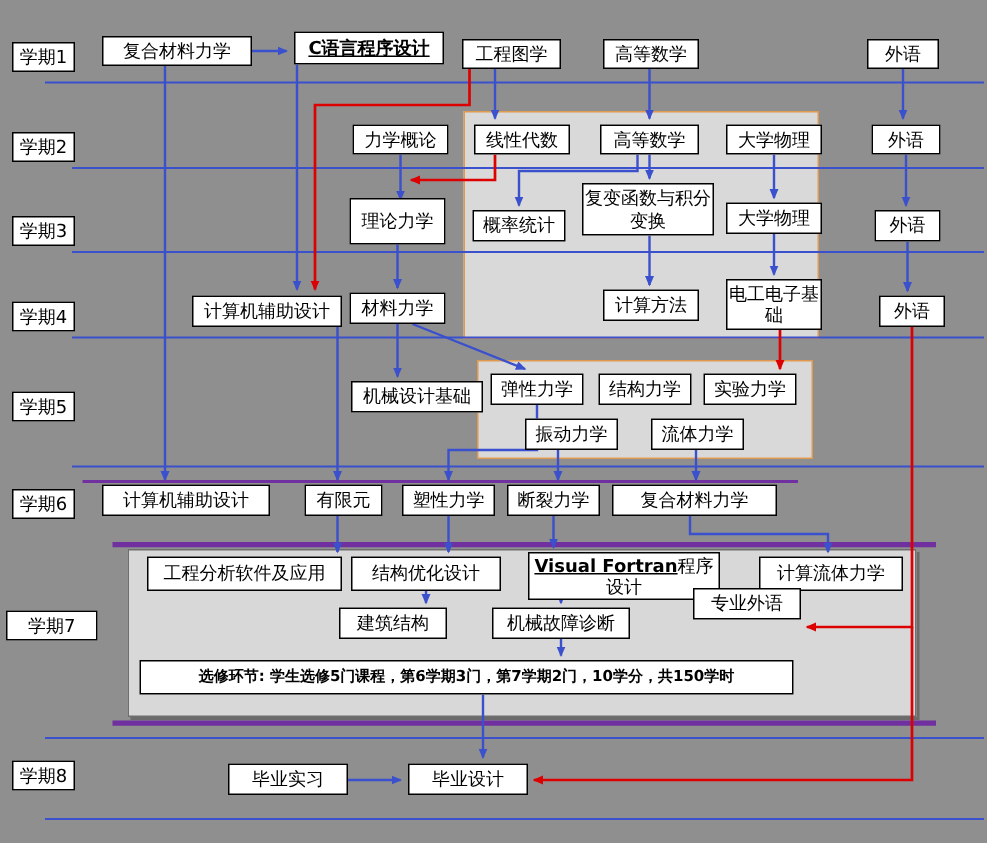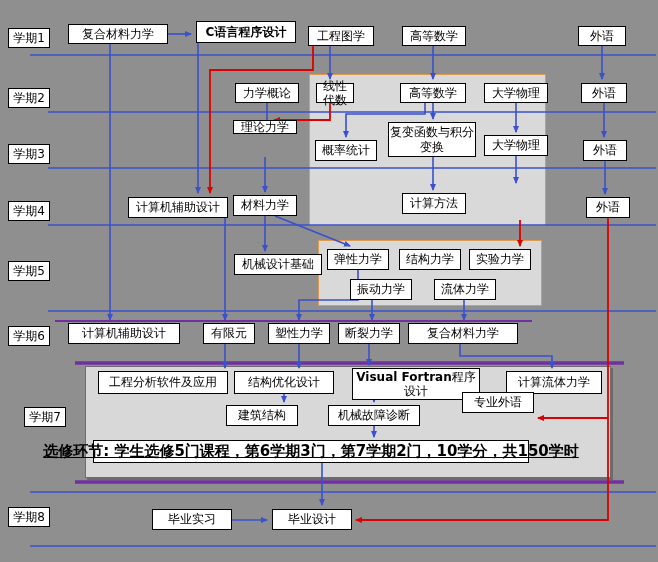--- a/index.html
+++ b/index.html
@@ -13,22 +13,22 @@
   .panel{position:absolute;box-sizing:border-box;background:var(--panel-background);
          border:1px solid var(--panel-border-orange);z-index:0;}
   .panel.big{border:1px solid #6e6e6e;background:#d8d8d8;box-shadow:2px 2px 0 rgba(0,0,0,.25);}
   svg.layer{position:absolute;left:0;top:0;z-index:1;pointer-events:none;}
   .box,.sem{position:absolute;box-sizing:border-box;background:var(--box-background);
         border:1px solid var(--box-border);z-index:2;display:flex;align-items:center;
         justify-content:center;text-align:center;font-size:12px;line-height:1.18;
         padding:0 1px;color:#000;}
   .sem{z-index:3;text-align:right;}
   .txt{display:inline;}
-  .bold{font-weight:bold;}
-  .small{font-size:15px;font-weight:bold;white-space:nowrap;text-decoration:underline;}
+  .bold{font-weight:bold;text-decoration:underline;}
+  .small{font-size:10px;font-weight:bold;white-space:nowrap;}
   .bl{stroke:var(--blue-line);stroke-width:1.4;}
   .pl{stroke:var(--purple-line);stroke-width:2;}
   .plt{stroke:var(--purple-line);stroke-width:3.5;}
   .ba{stroke:var(--blue-line);stroke-width:1.6;fill:none;marker-end:url(#ab);}
   .ra{stroke:var(--red-arrow);stroke-width:1.8;fill:none;marker-end:url(#ar);}
   #ab path{fill:var(--blue-line);} #ar path{fill:var(--red-arrow);}
 </style>
 </head>
 <body>
 
@@ -99,44 +99,45 @@
       <line x1="520" y1="220" x2="520" y2="246" class="ra"></line>
     </g>
   </svg>
 
   <div class="sem" style="left:8px;top:28px;width:42px;height:20px">学期1</div>
   <div class="sem" style="left:8px;top:88px;width:42px;height:20px">学期2</div>
   <div class="sem" style="left:8px;top:144px;width:42px;height:20px">学期3</div>
   <div class="sem" style="left:8px;top:201px;width:42px;height:20px">学期4</div>
   <div class="sem" style="left:8px;top:261px;width:42px;height:20px">学期5</div>
   <div class="sem" style="left:8px;top:326px;width:42px;height:20px">学期6</div>
-  <div class="sem" style="left:24px;top:407px;width:42px;height:20px">学期7</div>
+  <div class="sem" style="left:4px;top:407px;width:61px;height:20px">学期7</div>
   <div class="sem" style="left:8px;top:507px;width:42px;height:20px">学期8</div>
 
   <div class="box" style="left:68px;top:24px;width:100px;height:20px">复合材料力学</div>
   <div class="box bold" style="left:196px;top:21px;width:100px;height:22px">C语言程序设计</div>
   <div class="box" style="left:308px;top:26px;width:66px;height:20px">工程图学</div>
   <div class="box" style="left:402px;top:26px;width:64px;height:20px">高等数学</div>
   <div class="box" style="left:578px;top:26px;width:48px;height:20px">外语</div>
 
   <div class="box" style="left:235px;top:83px;width:64px;height:20px">力学概论</div>
-  <div class="box" style="left:316px;top:83px;width:38px;height:20px">线性代数</div>
+  <div class="box" style="left:316px;top:83px;width:64px;height:20px">线性代数</div>
   <div class="box" style="left:400px;top:83px;width:66px;height:20px">高等数学</div>
   <div class="box" style="left:484px;top:83px;width:64px;height:20px">大学物理</div>
   <div class="box" style="left:581px;top:83px;width:46px;height:20px">外语</div>
 
-  <div class="box" style="left:233px;top:120px;width:64px;height:14px">理论力学</div>
+  <div class="box" style="left:233px;top:132px;width:64px;height:31px">理论力学</div>
   <div class="box" style="left:315px;top:140px;width:62px;height:21px">概率统计</div>
   <div class="box" style="left:388px;top:122px;width:88px;height:35px">复变函数与积分变换</div>
   <div class="box" style="left:484px;top:135px;width:64px;height:21px">大学物理</div>
   <div class="box" style="left:583px;top:140px;width:44px;height:21px">外语</div>
 
   <div class="box" style="left:128px;top:197px;width:100px;height:21px">计算机辅助设计</div>
   <div class="box" style="left:233px;top:195px;width:64px;height:21px">材料力学</div>
   <div class="box" style="left:402px;top:193px;width:64px;height:21px">计算方法</div>
+  <div class="box" style="left:484px;top:186px;width:64px;height:34px">电工电子基础</div>
   <div class="box" style="left:586px;top:197px;width:44px;height:21px">外语</div>
 
   <div class="box" style="left:234px;top:254px;width:88px;height:21px">机械设计基础</div>
   <div class="box" style="left:327px;top:249px;width:62px;height:21px">弹性力学</div>
   <div class="box" style="left:399px;top:249px;width:62px;height:21px">结构力学</div>
   <div class="box" style="left:469px;top:249px;width:62px;height:21px">实验力学</div>
   <div class="box" style="left:350px;top:279px;width:62px;height:21px">振动力学</div>
   <div class="box" style="left:434px;top:279px;width:62px;height:21px">流体力学</div>
 
   <div class="box" style="left:68px;top:323px;width:112px;height:21px">计算机辅助设计</div>

